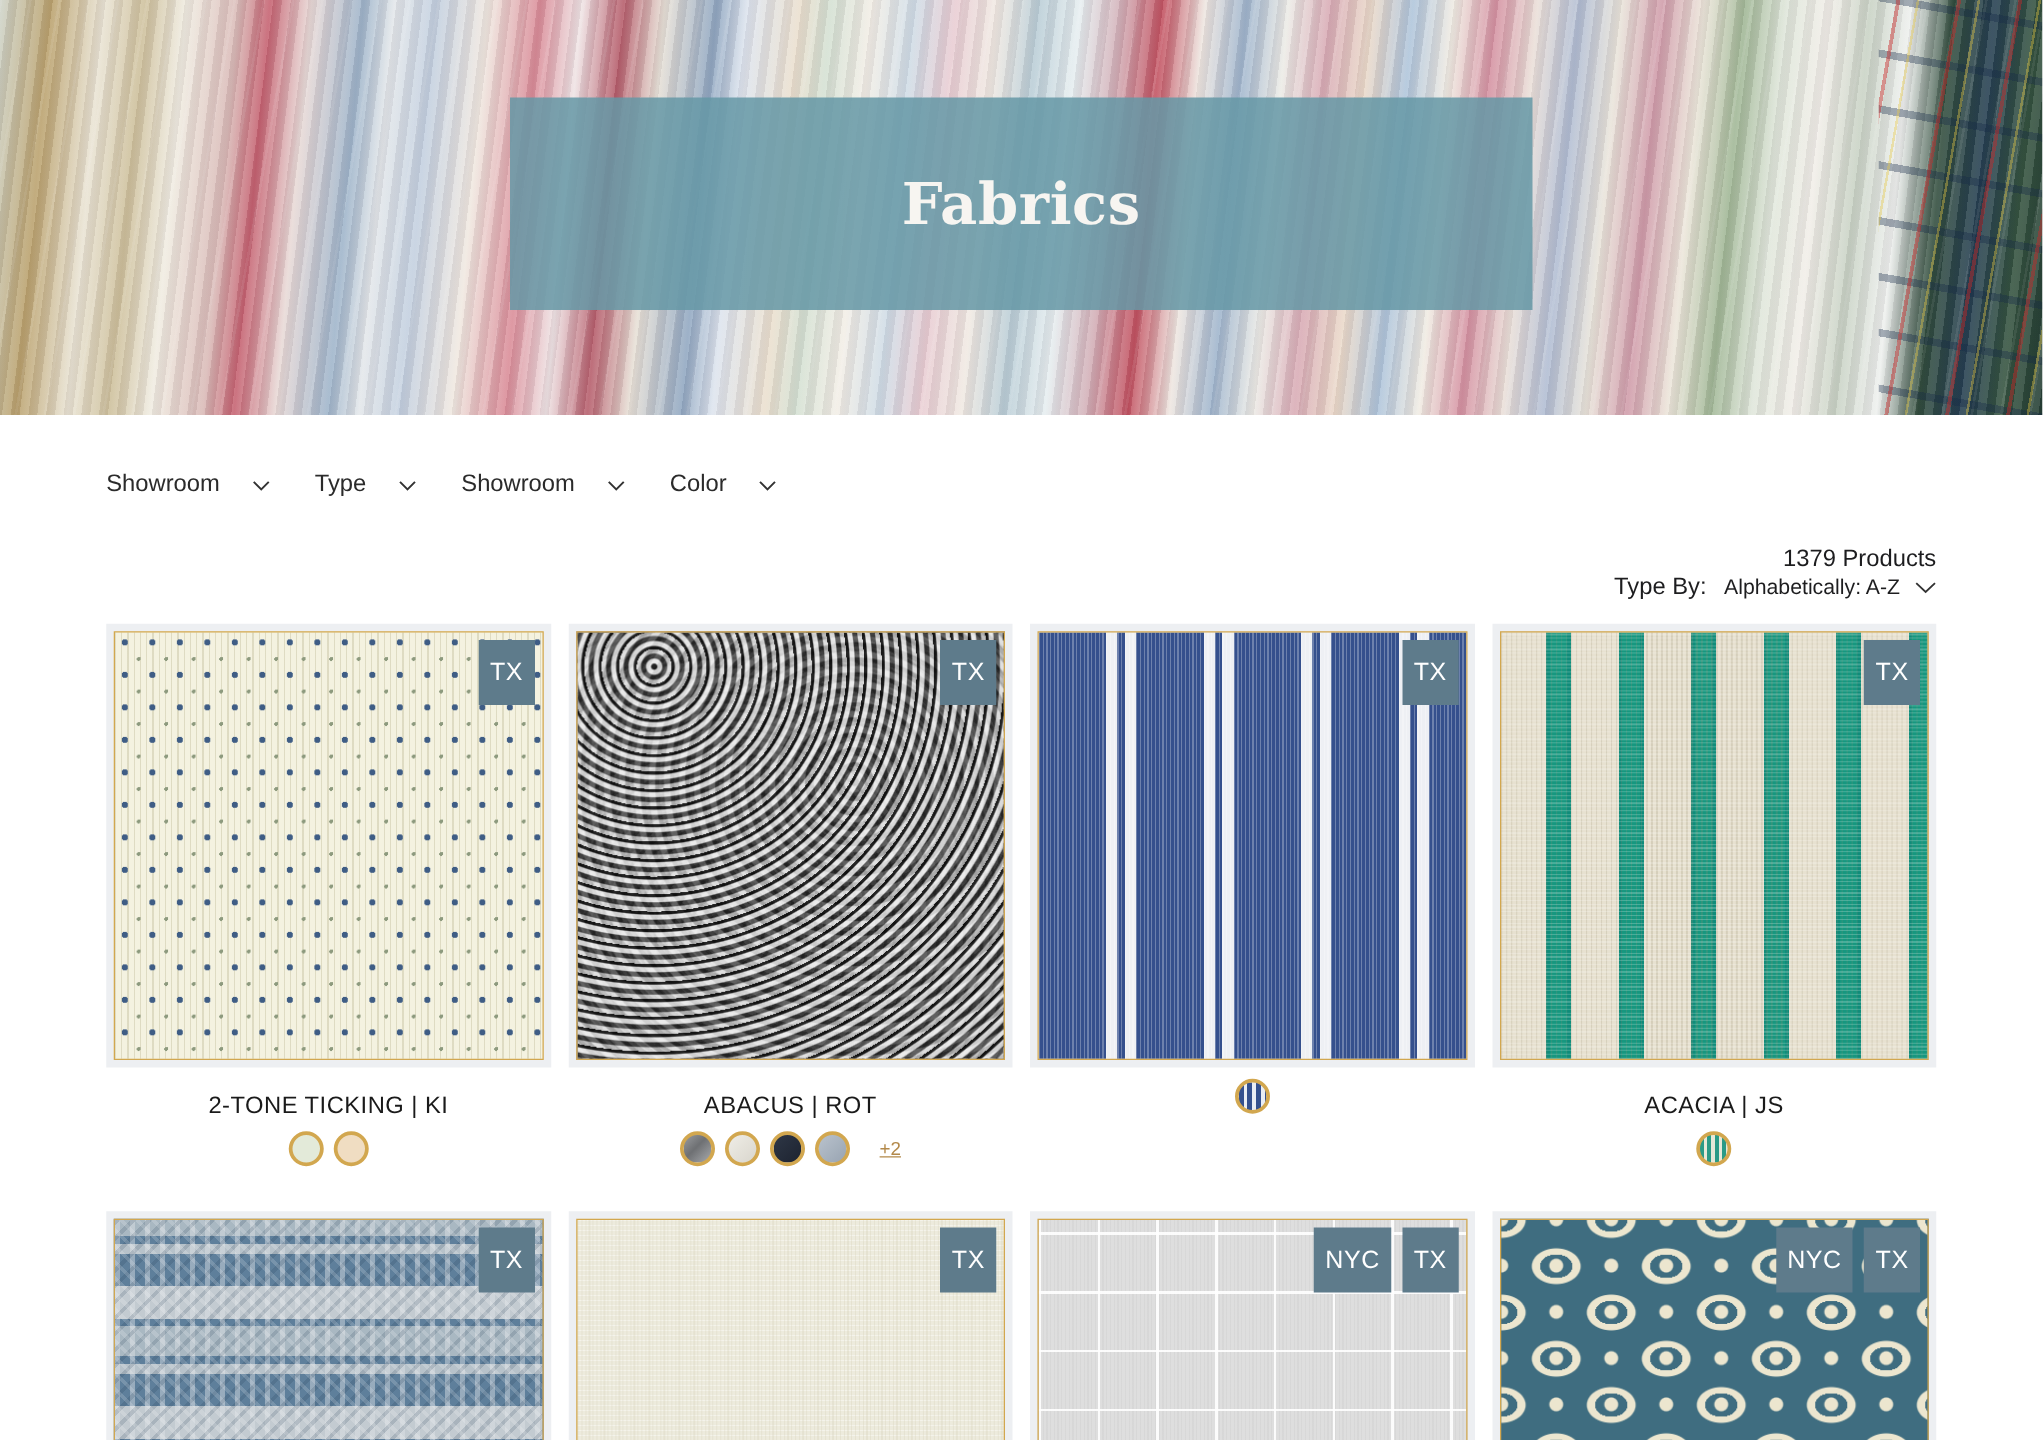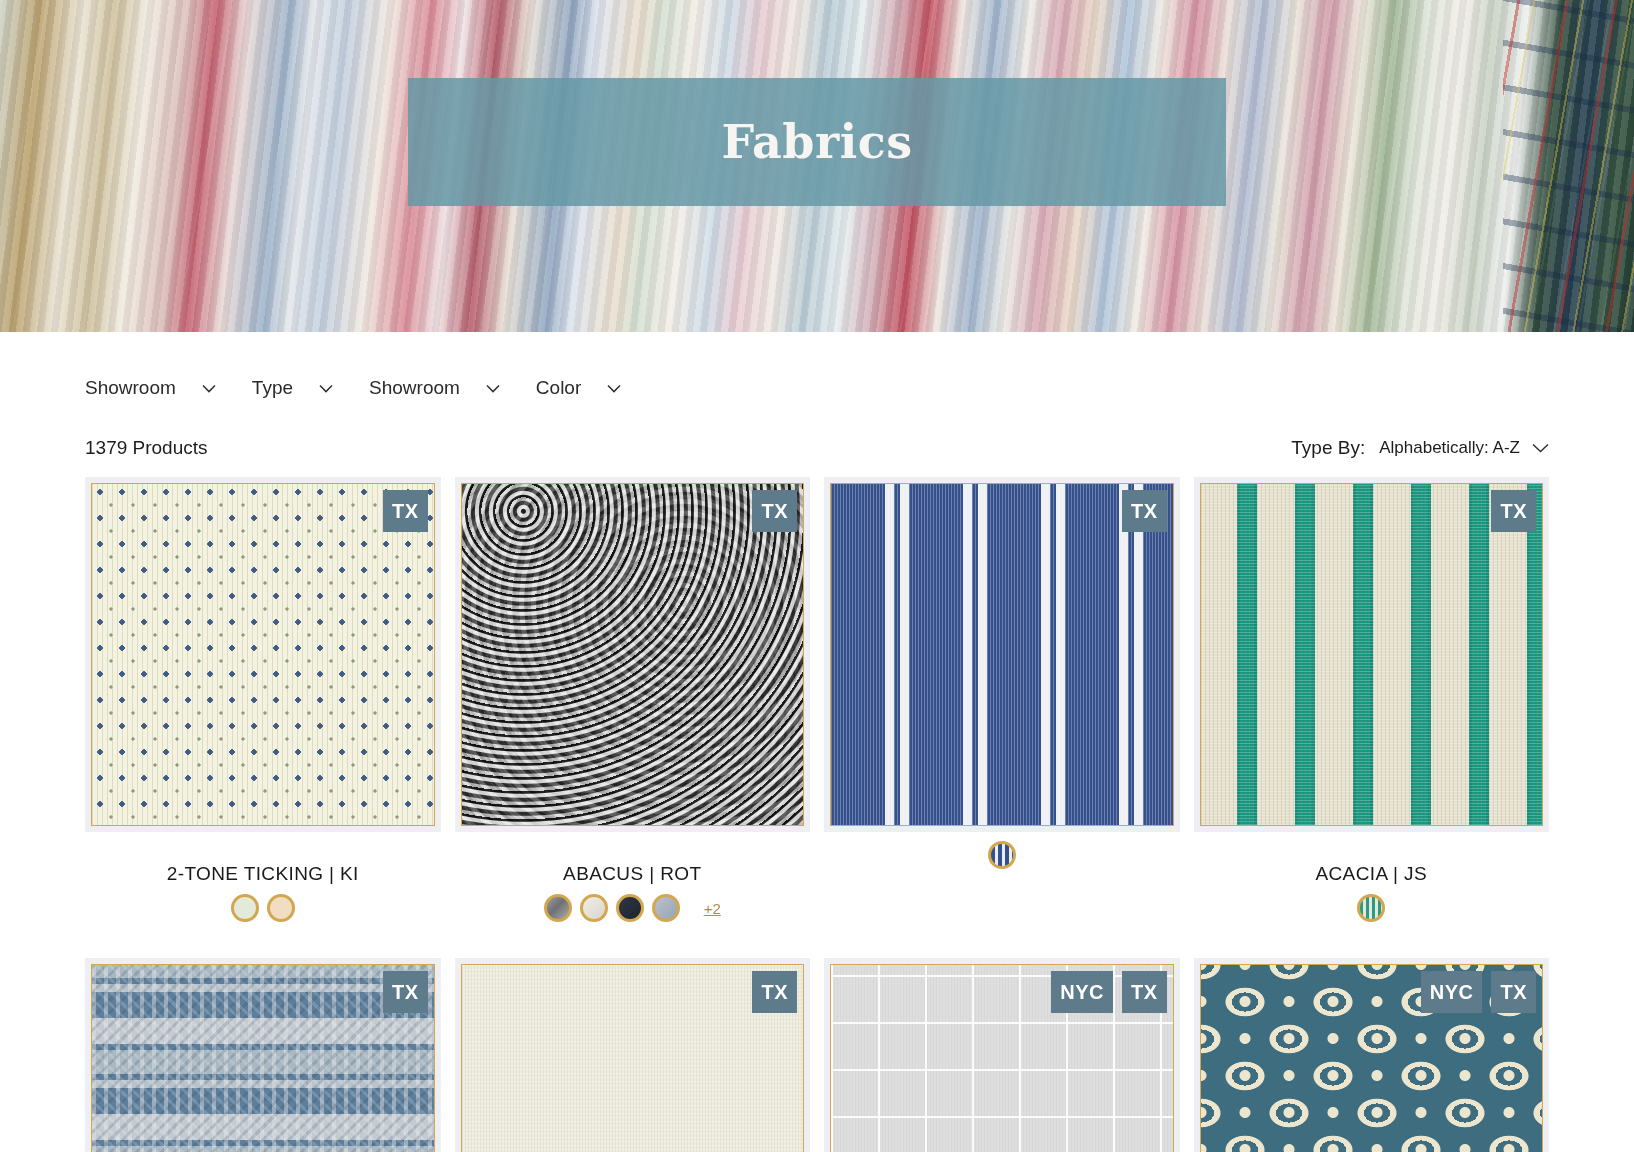--- a/index.html
+++ b/index.html
@@ -21,47 +21,47 @@
         #ecebe6 62%, #d8aab4 64%, #ead9c9 66%, #aec4da 68%, #f0ebe2 70%,
         #d490a0 72%, #eadfd8 74%, #b0bcd2 76%, #e9e4da 78%, #cf9aa8 80%,
         #ece6da 82%, #9fb694 84%, #dfe6da 86%, #f1eee8 88%, #c8d2c4 90%,
         #eef0ee 92%, #2e4a3a 94%, #223c4e 96%, #31503c 98%, #203a30 100%); }
   .hero::after { content: ""; position: absolute; top: 0; right: 0; width: 8%; height: 100%;
     background:
       repeating-linear-gradient(100deg, transparent 0 14px, rgba(200,40,40,.45) 14px 17px,
         transparent 17px 30px, rgba(230,200,70,.4) 30px 32px, transparent 32px 48px),
       repeating-linear-gradient(10deg, transparent 0 18px, rgba(20,40,70,.35) 18px 24px, transparent 24px 44px); }
   .hero-overlay { position: absolute; left: 50%; top: 78px; transform: translateX(-50%);
-    width: 818px; height: 128px; display: flex; align-items: center; justify-content: center;
+    width: 818px; height: 170px; display: flex; align-items: center; justify-content: center;
     background: var(--hero_overlay, rgba(101,152,166,.85)); z-index: 2; }
   .hero-title { font-family: "DejaVu Serif", "Liberation Serif", serif; font-size: 46px;
     font-weight: 600; color: #f7f5f1; letter-spacing: .5px; }
 
   
   .page { padding: 0 85px; }
 
   .filters { display: flex; gap: 36px; margin-top: 45px; align-items: center; }
   .filter { display: flex; align-items: center; gap: 26px; font-size: 19px; color: #2b2b2b; cursor: pointer; }
   .chev { display: inline-flex; }
 
-  .toolbar { display: flex; align-items: flex-end; margin-top: 38px; }
+  .toolbar { display: flex; align-items: flex-end; margin-top: 38px; flex-direction: column; }
   .count { font-size: 19px; }
   .sort { margin-left: auto; display: flex; align-items: center; gap: 14px; }
   .sort-label { font-size: 19px; }
   .sort-select { display: flex; align-items: center; gap: 12px; font-size: 17px; cursor: pointer; }
 
   
   .grid { display: grid; grid-template-columns: repeat(4, 1fr); column-gap: 14px; row-gap: 36px; margin-top: 18px; }
   .card { display: flex; flex-direction: column; }
   .imgframe { position: relative; height: 355px; background: #edeff2; padding: 6px; }
   .fabric { width: 100%; height: 100%; border: 1px solid var(--accent_gold, #c9a352); }
   .badges { position: absolute; top: 13px; right: 13px; display: flex; gap: 9px; }
-  .badge { min-width: 42px; height: 42px; padding: 0 9px; display: flex; align-items: center;
-    justify-content: center; background: var(--badge, #5e7b8b); color: #fff; font-size: 20px; letter-spacing: .5px; font-weight: bold; }
-  .pname { font-size: 19px; font-weight: 400; text-align: center; margin-top: 31px; letter-spacing: .02em; color: #1a1a1a; }
+  .badge { min-width: 42px; height: 52px; padding: 0 9px; display: flex; align-items: center;
+    justify-content: center; background: var(--badge, #5e7b8b); color: #fff; font-size: 20px; letter-spacing: .5px; }
+  .pname { font-size: 19px; font-weight: 400; text-align: center; margin-top: 20px; letter-spacing: .02em; color: #1a1a1a; }
   .swatches { margin-top: 9px; display: flex; align-items: center; justify-content: center; gap: 8px; }
   .swatch { width: 28px; height: 28px; border-radius: 50%; border: 3px solid var(--accent_gold, #d2a74f); }
   .more { font-size: 15px; color: var(--link_tan, #b3894a); text-decoration: underline; margin-left: 16px; cursor: pointer; }
 
   
   .pat-ticking { background-color: #f4f2e0;
     background-image:
       radial-gradient(circle 2.6px at 8px 8px, #3f5d85 98%, transparent 100%),
       radial-gradient(circle 1.6px at 19px 21px, #8d9a7e 98%, transparent 100%),
       repeating-linear-gradient(90deg, rgba(190,185,150,.4) 0 1px, transparent 1px 5px);

